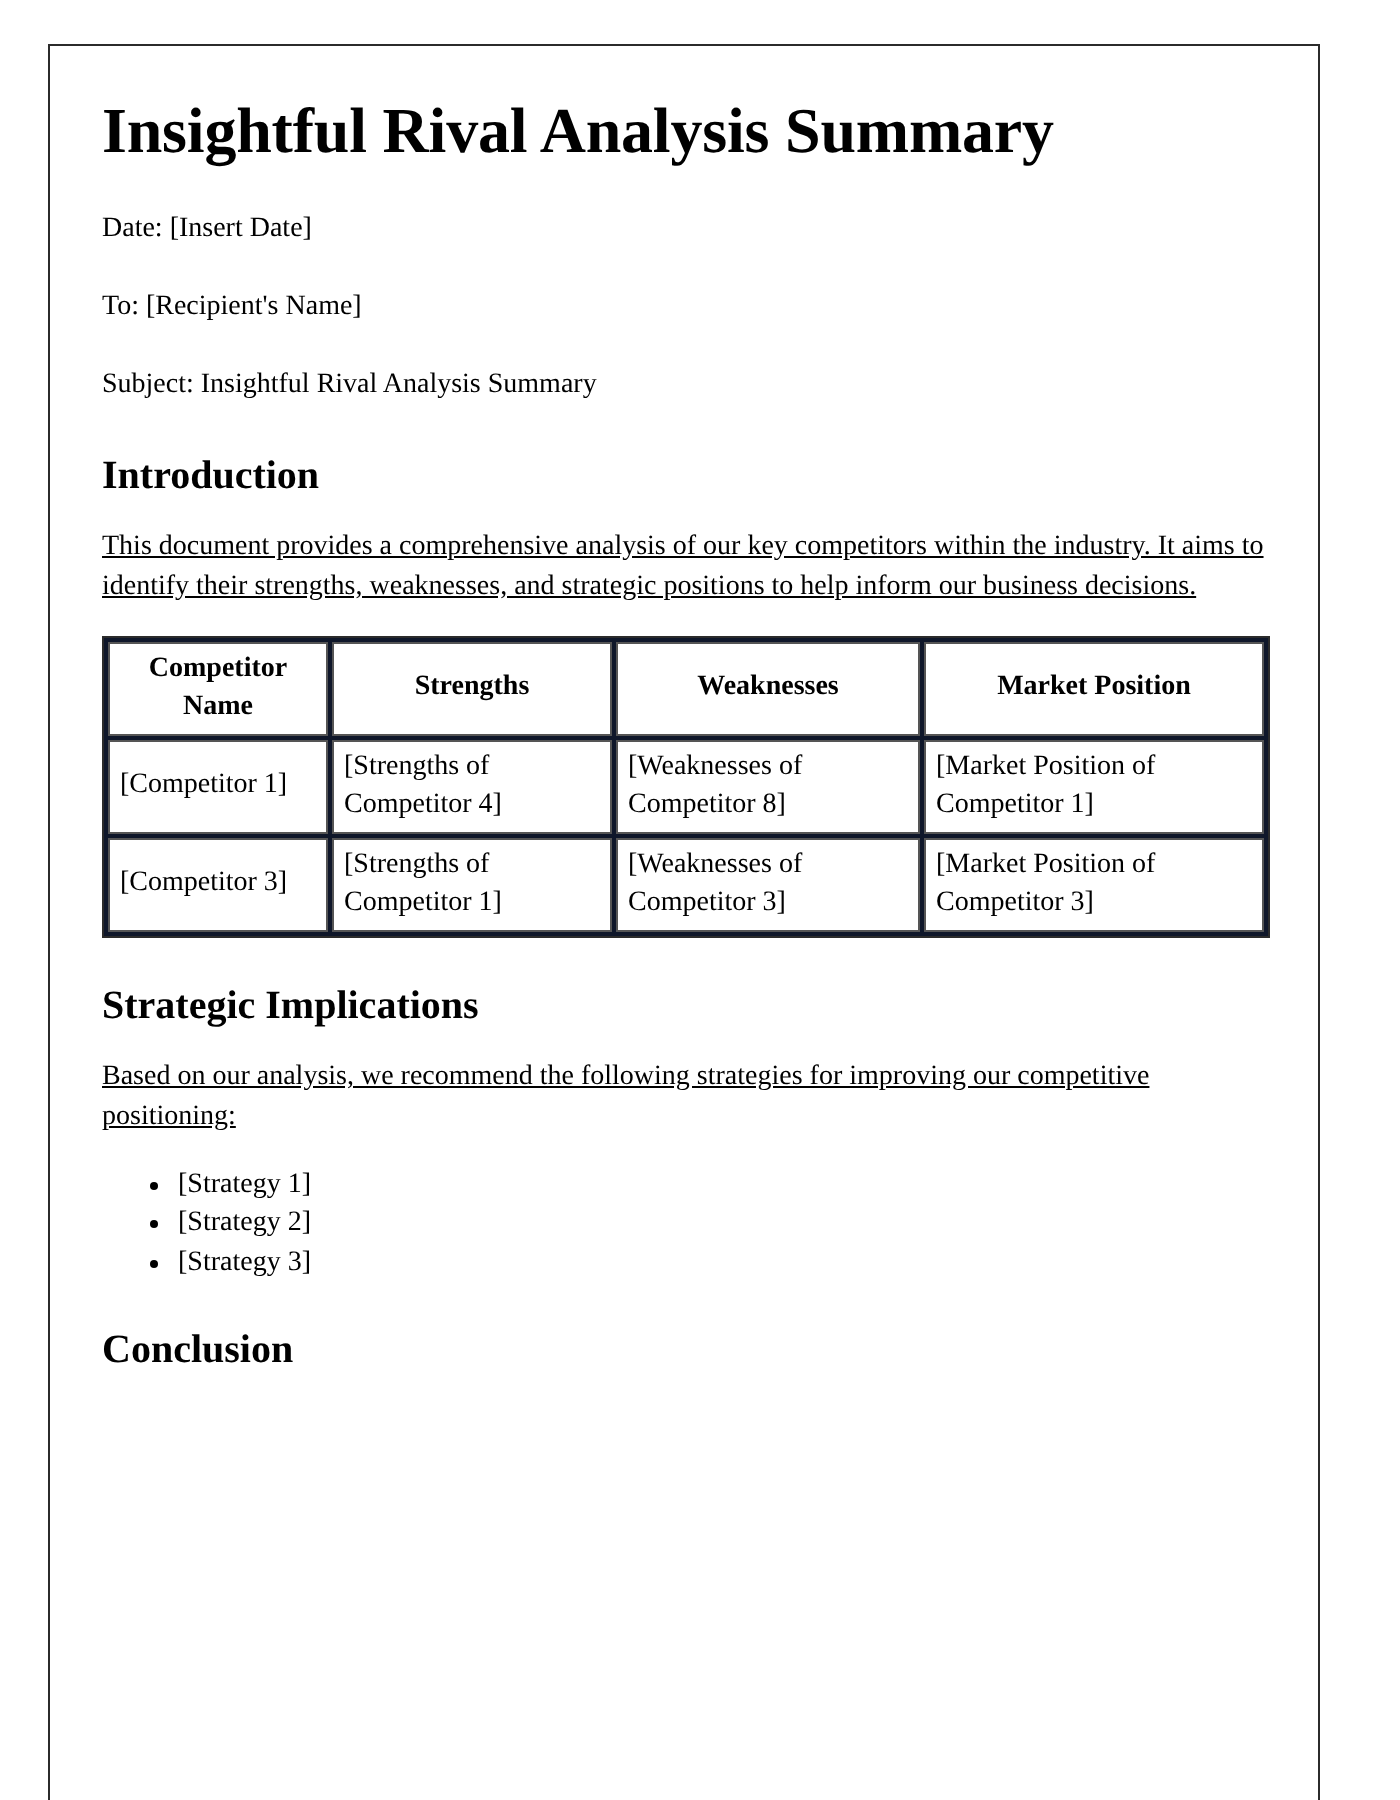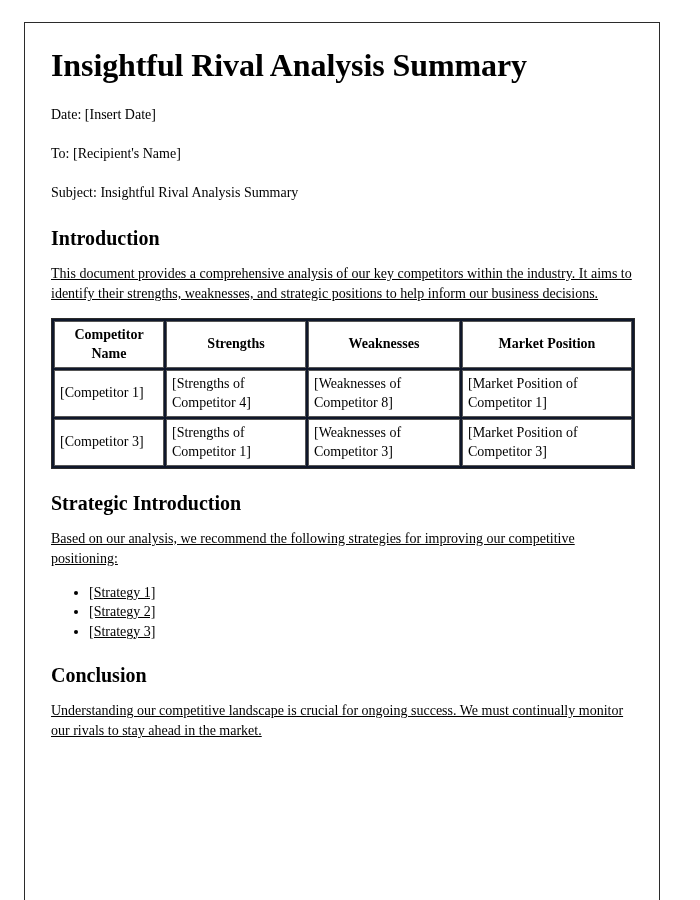--- a/index.html
+++ b/index.html
@@ -103,21 +103,20 @@
   
   ul.strategy-list {
     margin: 10px 0 14px 0;
     padding-left: 38px;
     list-style-type: disc;
   }
   ul.strategy-list li {
     font-size: 14px;
     line-height: 1.32;
     margin: 0 0 1px 0;
-    text-decoration: underline;
   }
 </style>
 </head>
 <body>
 
 <div class="page-sheet">
   <div class="page-inner">
 
     <h1 class="doc-title">Insightful Rival Analysis Summary</h1>
 
@@ -155,26 +154,25 @@
         </tr>
         <tr>
           <td class="first-col">[Competitor 3]</td>
           <td>[Strengths of Competitor 1]</td>
           <td>[Weaknesses of Competitor 3]</td>
           <td>[Market Position of Competitor 3]</td>
         </tr>
       </tbody>
     </table>
 
-    <h2 class="section-heading">Strategic Introduction</h2>
+    <h2 class="section-heading">Strategic Implications</h2>
     <p class="body-text">Based on our analysis, we recommend the following strategies for improving our competitive positioning:</p>
 
     <ul class="strategy-list">
       <li>[Strategy 1]</li>
       <li>[Strategy 2]</li>
       <li>[Strategy 3]</li>
     </ul>
 
     <h2 class="section-heading">Conclusion</h2>
-    <p class="body-text">Understanding our competitive landscape is crucial for ongoing success. We must continually monitor our rivals to stay ahead in the market.</p>
 
   </div>
 </div>
 
 </body></html>

